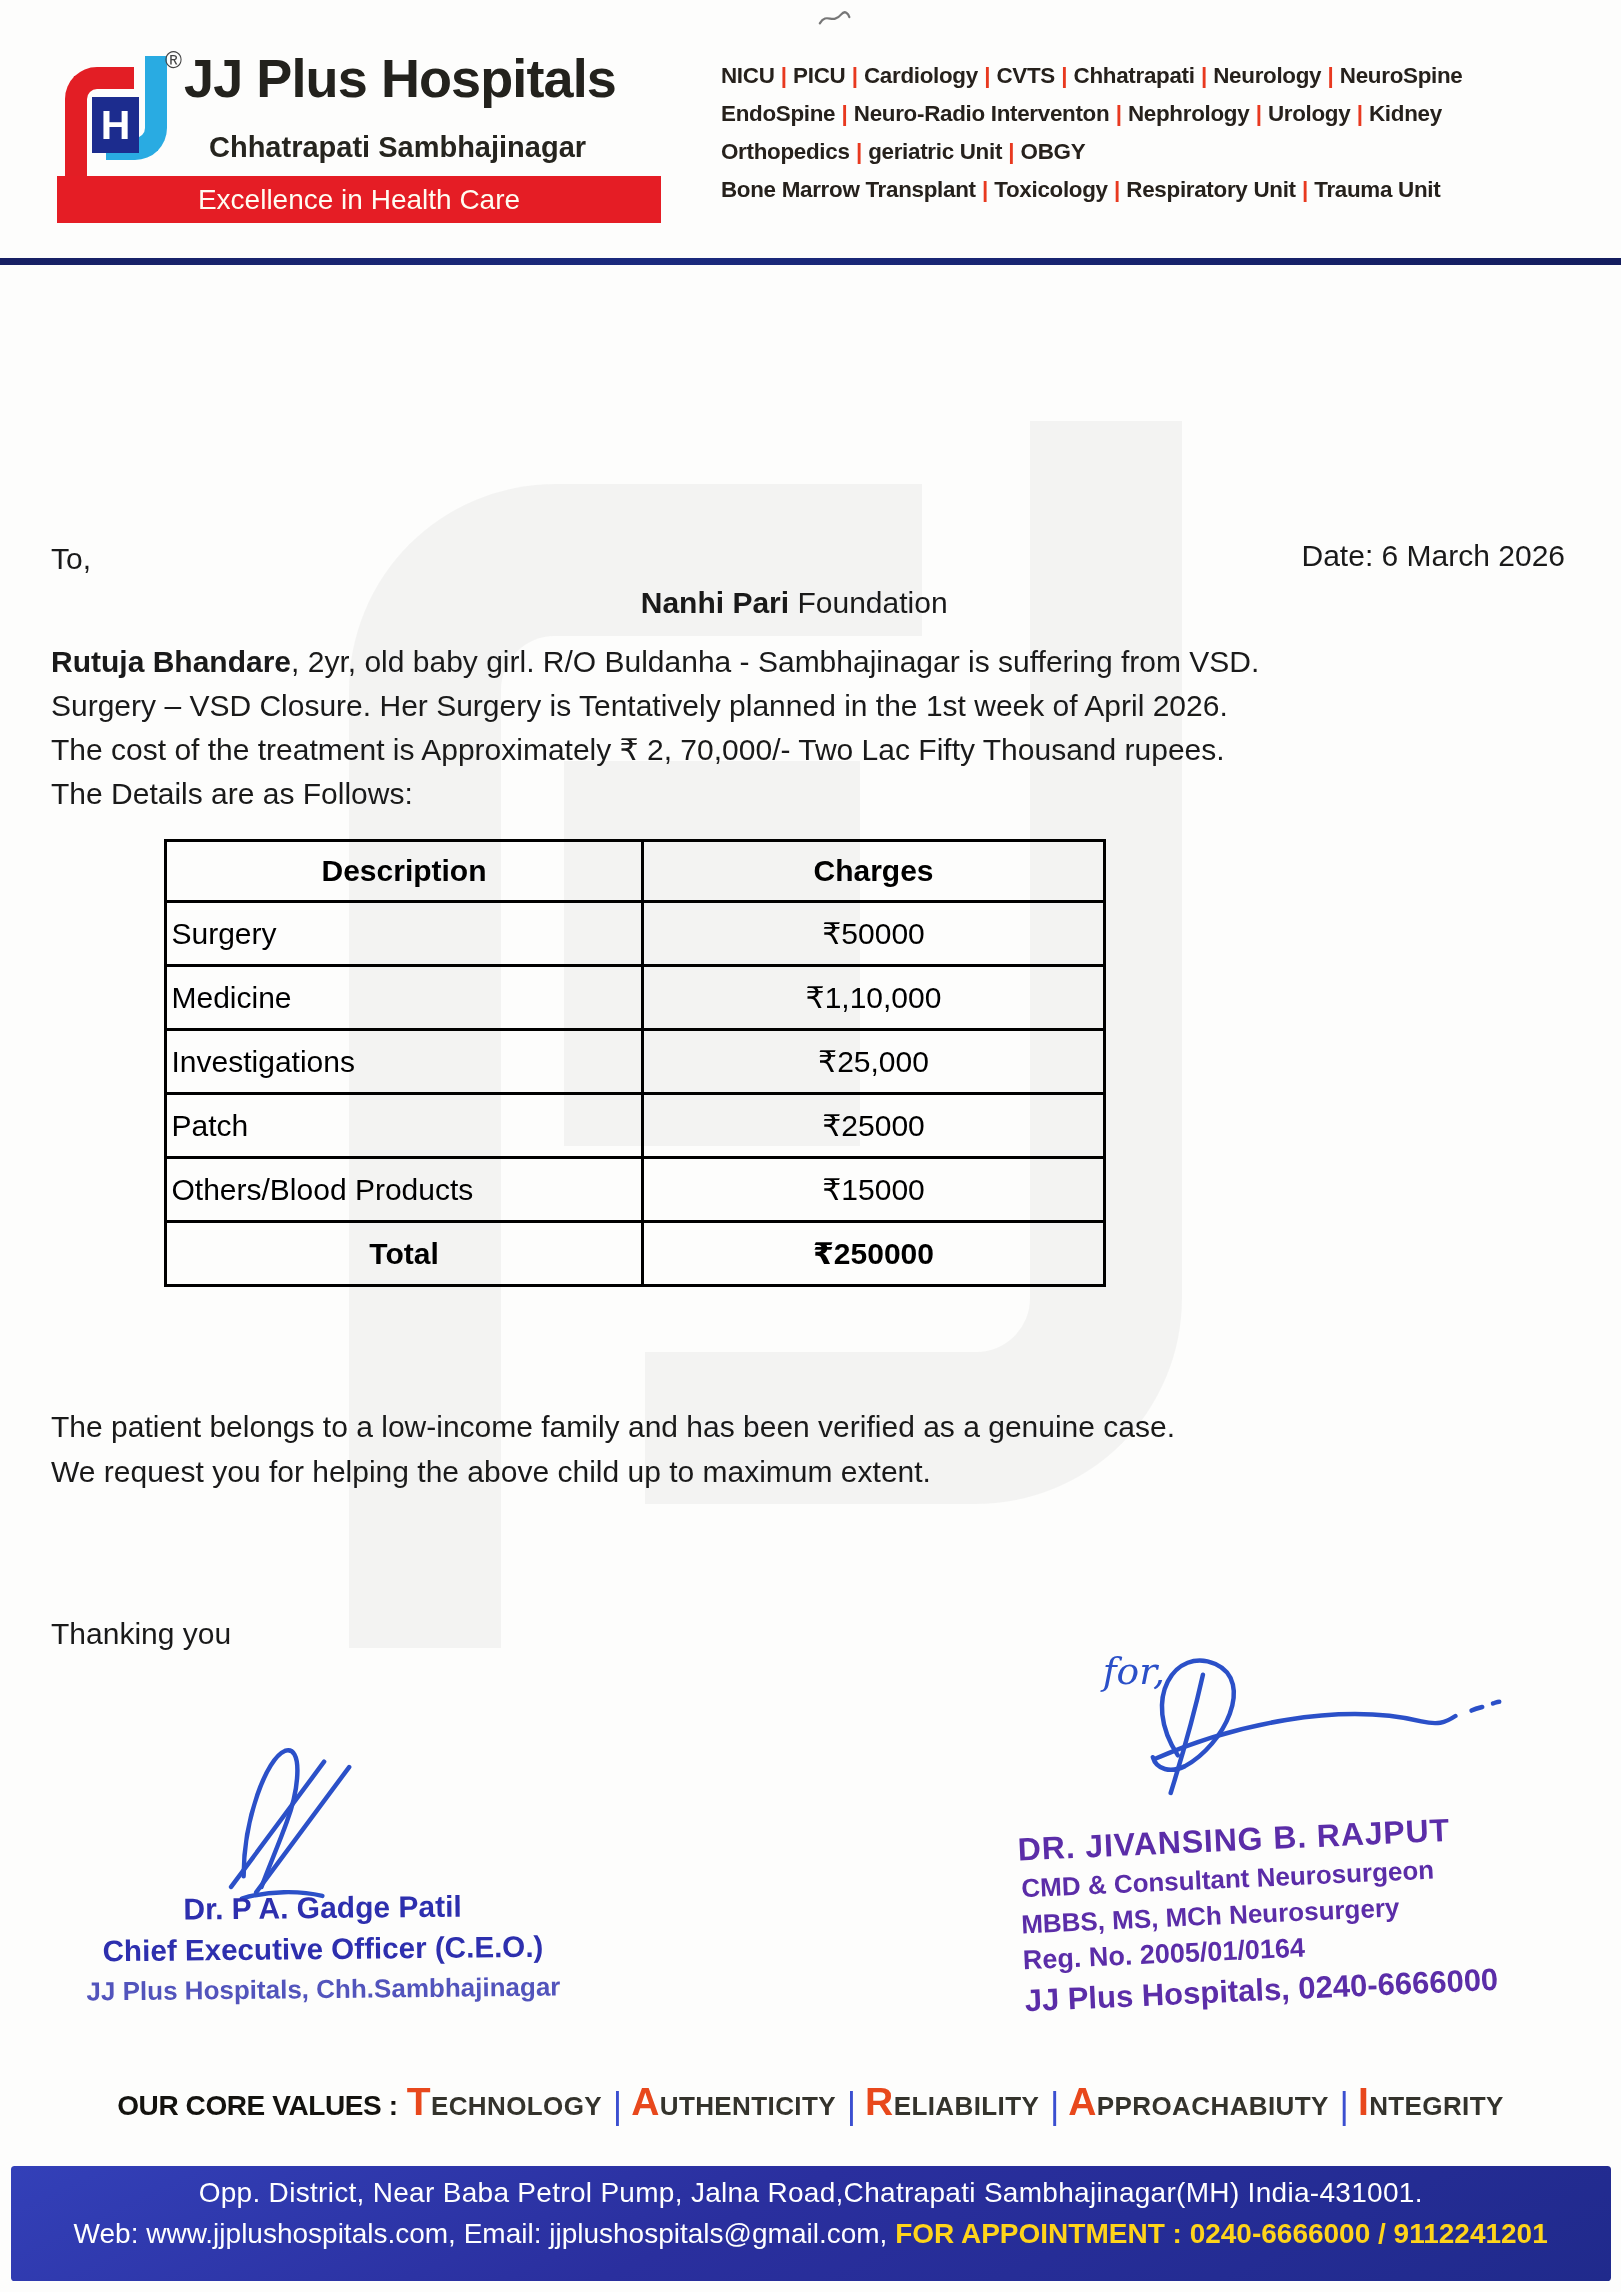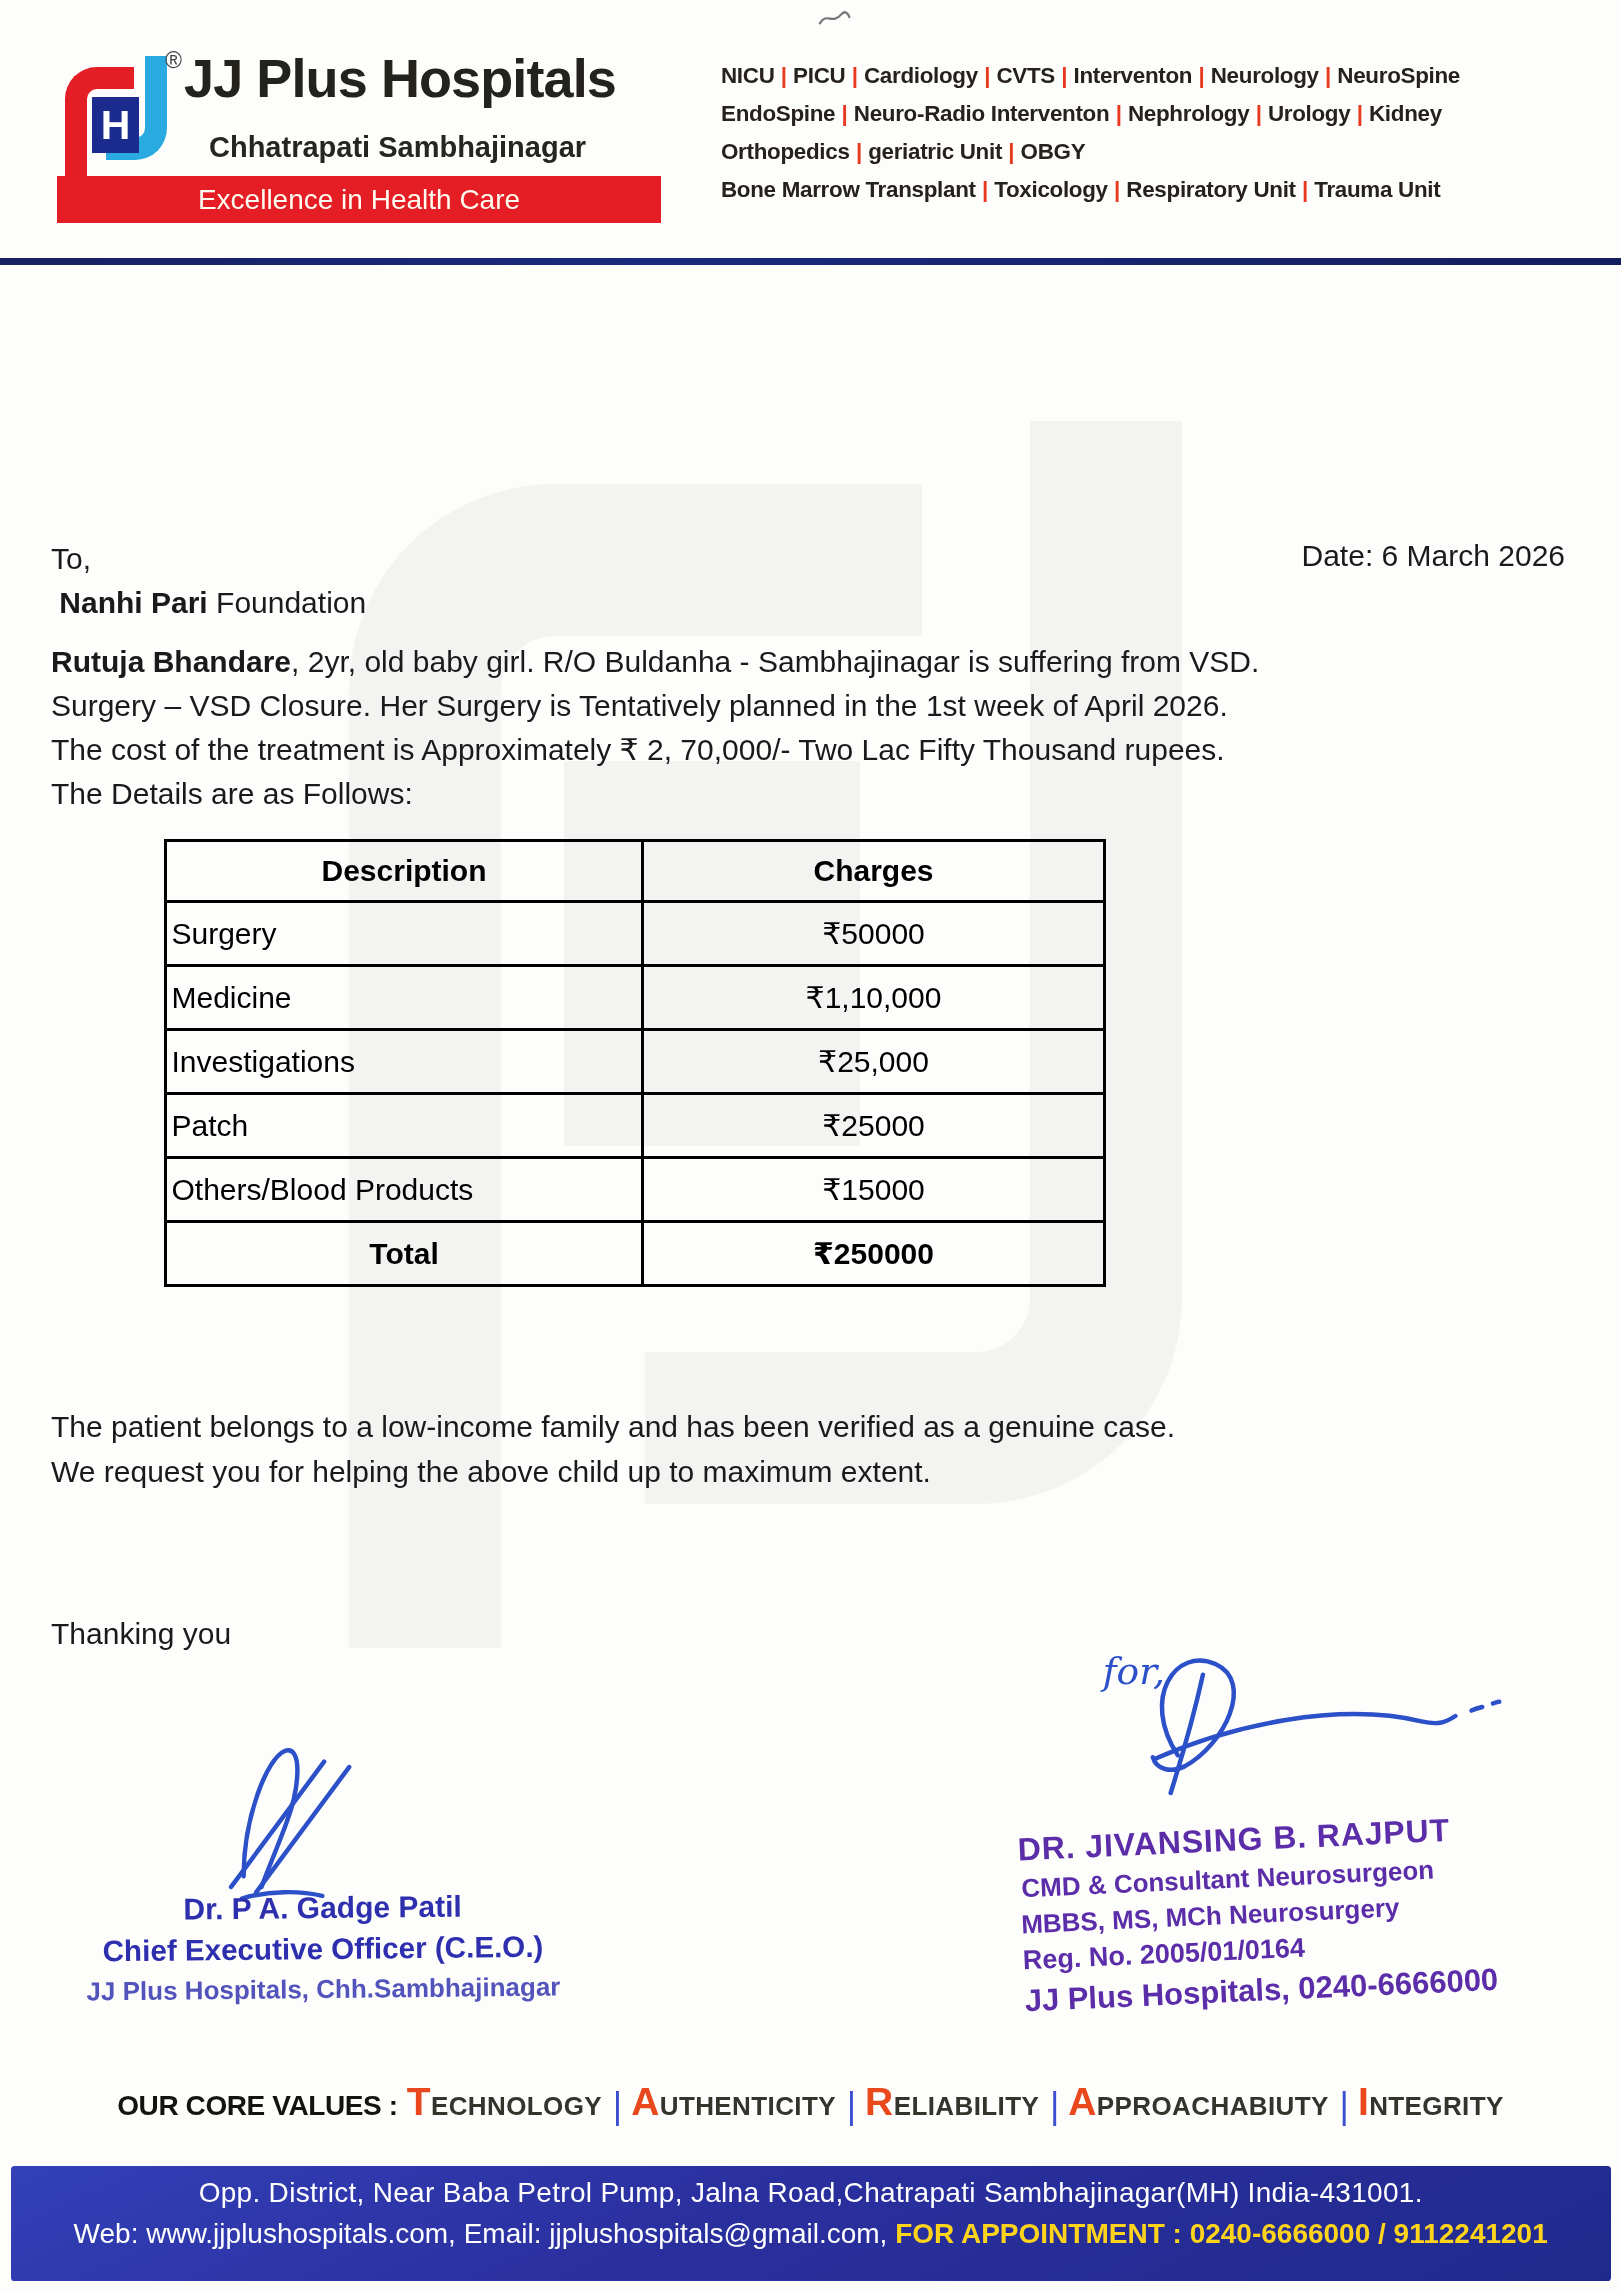--- a/index.html
+++ b/index.html
@@ -31,21 +31,21 @@
   
   .watermark{position:absolute; left:349px; top:421px; width:860px; height:1254px; opacity:0.05; pointer-events:none;}
   .wm-red{position:absolute; left:0; top:63px; width:421px; height:1012px;
     border-left:152px solid #555; border-top:152px solid #555; border-top-left-radius:206px;}
   .wm-blue{position:absolute; left:296px; top:0; width:385px; height:931px;
     border-right:152px solid #555; border-bottom:152px solid #555; border-bottom-right-radius:206px;}
   .wm-sq{position:absolute; left:215px; top:340px; width:296px; height:385px; background:#555;}
   
   .date-line{position:absolute; right:56px; top:539px; font-size:30px;}
   .body-block{position:absolute; left:51px; top:537px; font-size:30px; line-height:44px; width:1478px;}
-  .recipient-line{white-space:pre;}
+  .recipient-line{white-space:pre;text-align:center;}
   .para1{margin-top:15px;}
   b{font-weight:700;}
   
   .charges-table{position:absolute; left:164px; top:839px; width:942px;
     border-collapse:collapse; font-size:30px; color:#000;}
   .charges-table th,.charges-table td{border:3.1px solid #000;}
   .charges-table th{height:56px; font-weight:700; text-align:center;}
   .charges-table td{height:59px;}
   .col-desc{width:472px;}
   .desc-cell{text-align:left; padding-left:4.5px;}
@@ -104,21 +104,21 @@
     <div class="logo-red"></div>
     <div class="logo-blue"></div>
     <div class="logo-sq">H</div>
     <div class="logo-reg">®</div>
   </div>
   <div class="brand-name">JJ Plus Hospitals</div>
   <div class="brand-city">Chhatrapati Sambhajinagar</div>
   <div class="banner">Excellence in Health Care</div>
 
   <div class="specialties">
-      <div class="spec-line"><span>NICU</span><span class="spec-sep">|</span><span>PICU</span><span class="spec-sep">|</span><span>Cardiology</span><span class="spec-sep">|</span><span>CVTS</span><span class="spec-sep">|</span><span>Interventon</span><span class="spec-sep">|</span><span>Neurology</span><span class="spec-sep">|</span><span>NeuroSpine</span></div>
+      <div class="spec-line"><span>NICU</span><span class="spec-sep">|</span><span>PICU</span><span class="spec-sep">|</span><span>Cardiology</span><span class="spec-sep">|</span><span>CVTS</span><span class="spec-sep">|</span><span>Chhatrapati</span><span class="spec-sep">|</span><span>Neurology</span><span class="spec-sep">|</span><span>NeuroSpine</span></div>
       <div class="spec-line"><span>EndoSpine</span><span class="spec-sep">|</span><span>Neuro-Radio Interventon</span><span class="spec-sep">|</span><span>Nephrology</span><span class="spec-sep">|</span><span>Urology</span><span class="spec-sep">|</span><span>Kidney</span></div>
       <div class="spec-line"><span>Orthopedics</span><span class="spec-sep">|</span><span>geriatric Unit</span><span class="spec-sep">|</span><span>OBGY</span></div>
       <div class="spec-line"><span>Bone Marrow Transplant</span><span class="spec-sep">|</span><span>Toxicology</span><span class="spec-sep">|</span><span>Respiratory Unit</span><span class="spec-sep">|</span><span>Trauma Unit</span></div>
     </div>
 
   <div class="header-rule"></div>
 
   <div class="date-line">Date: 6 March 2026</div>
 
   <div class="body-block">

